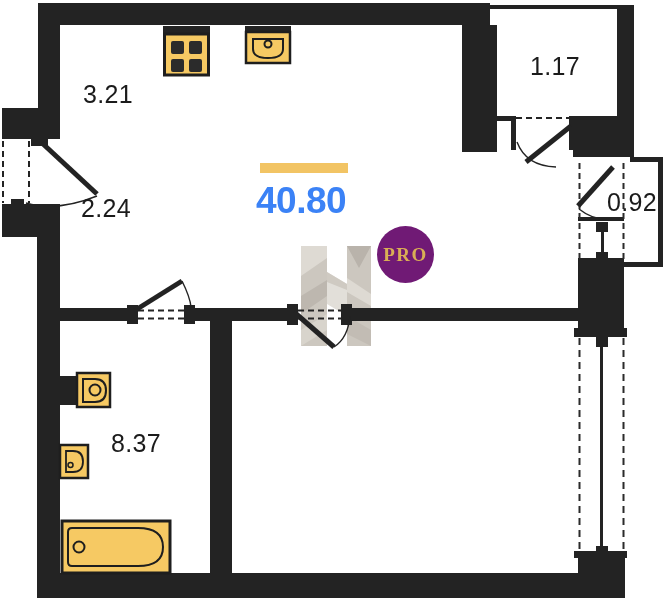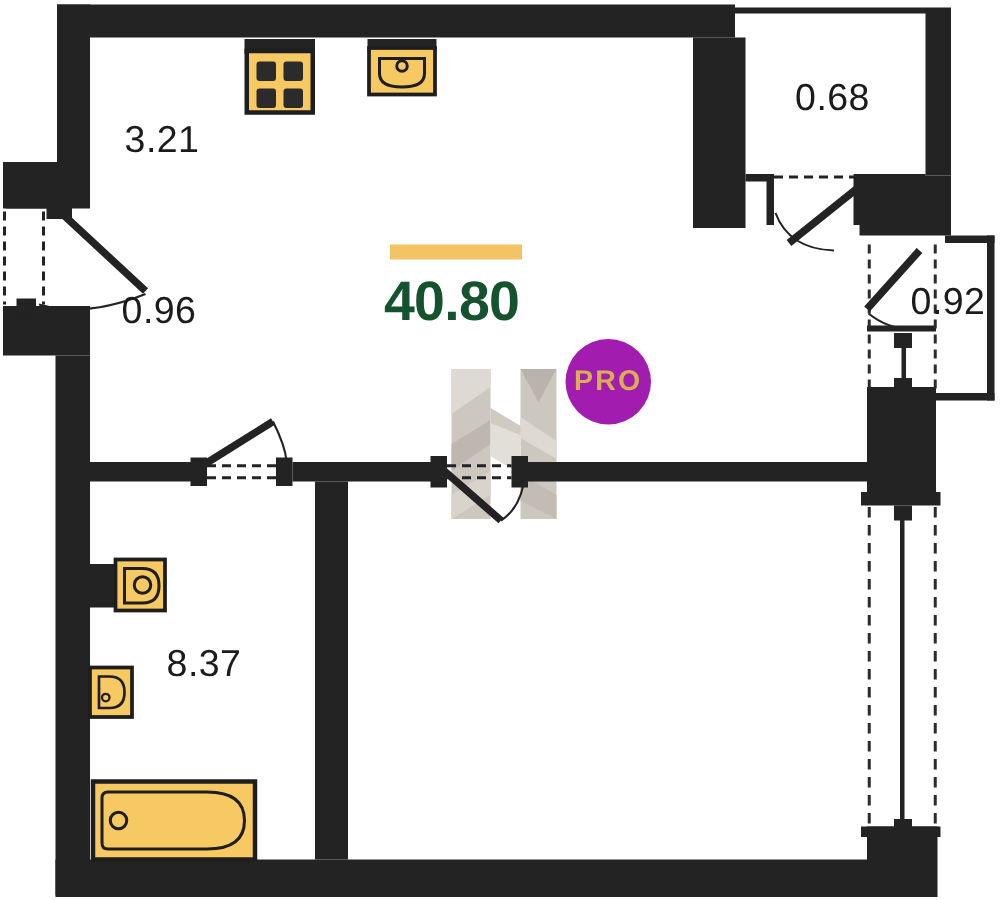--- a/index.html
+++ b/index.html
@@ -10,25 +10,25 @@
   .plan-svg{position:absolute;left:0;top:0;}
   .room-label{
     position:absolute;transform:translate(-50%,-50%);
     font-size:25px;color:#1b1b1b;letter-spacing:.3px;white-space:nowrap;
   }
   .total-bar{
     position:absolute;left:260px;top:163px;width:88px;height:10px;background:#F2C464;
   }
   .total-label{
     position:absolute;left:256px;top:180px;
-    font-size:37px;font-weight:700;color:#14532d;letter-spacing:-.5px;
+    font-size:37px;font-weight:700;color:#3b82f6;letter-spacing:-.5px;
   }
   .pro-badge{
     position:absolute;left:377px;top:226px;width:57px;height:57px;border-radius:50%;
-    background:#a21caf;display:flex;align-items:center;justify-content:center;
+    background:#701a75;display:flex;align-items:center;justify-content:center;font-family:Liberation Serif, serif;
   }
   .pro-badge span{
     font-size:19px;font-weight:700;color:#D9AE55;letter-spacing:1.5px;
   }
 </style>
 </head>
 <body>
 
 <div class="stage">
 
@@ -177,18 +177,18 @@
   </svg>
 
   <div class="pro-badge">
     <span>PRO</span>
   </div>
 
   <div class="total-bar"></div>
   <div class="total-label">40.80</div>
 
   <div class="room-label" style="left:108px;top:94px">3.21</div>
-  <div class="room-label" style="left:106px;top:208px">0.96</div>
-  <div class="room-label" style="left:555px;top:66px">0.68</div>
+  <div class="room-label" style="left:106px;top:208px">2.24</div>
+  <div class="room-label" style="left:555px;top:66px">1.17</div>
   <div class="room-label" style="left:632px;top:202px">0.92</div>
   <div class="room-label" style="left:136px;top:443px">8.37</div>
 
 </div>
 
 </body></html>

